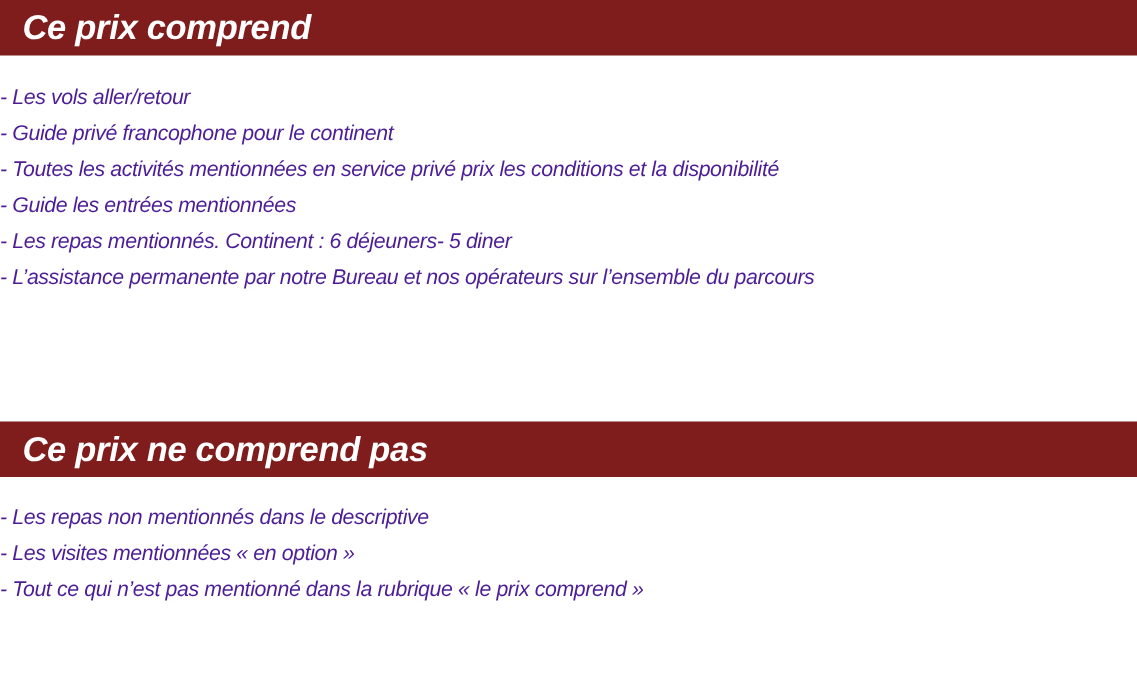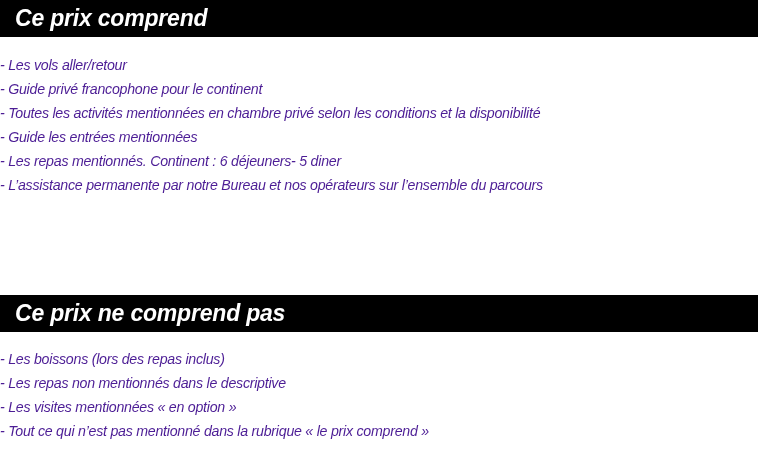--- a/index.html
+++ b/index.html
@@ -14,21 +14,21 @@
       position: relative;
       font-family: "Liberation Sans", "DejaVu Sans", sans-serif;
     }
     .section {
       position: absolute;
       left: 0;
       width: 758px;
     }
     .section-header {
       height: 37px;
-      background: #000000;
+      background: #7f1d1d;
       display: flex;
       align-items: center;
     }
     .section-title {
       margin: 0;
       padding-left: 15px;
       color: #ffffff;
       font-size: 23px;
       font-style: italic;
       font-weight: bold;
@@ -44,43 +44,42 @@
       color: #4c1d95;
       font-size: 14.2px;
       font-style: italic;
       line-height: 24px;
       height: 24px;
       white-space: nowrap;
       letter-spacing: -0.25px;
     }
     #included { top: 0; }
     #included .item-list { margin-top: 16px; }
-    #excluded { top: 295px; }
+    #excluded { top: 281px; }
     #excluded .item-list { margin-top: 15px; }
   </style>
 </head>
 <body>
 
 <section class="section" id="included">
   <div class="section-header">
     <h2 class="section-title">Ce prix comprend</h2>
   </div>
   <ul class="item-list">
     <li class="item">- Les vols aller/retour</li>
     <li class="item">- Guide privé francophone pour le continent</li>
-    <li class="item">- Toutes les activités mentionnées en chambre privé selon les conditions et la disponibilité</li>
+    <li class="item">- Toutes les activités mentionnées en service privé prix les conditions et la disponibilité</li>
     <li class="item">- Guide les entrées mentionnées</li>
     <li class="item">- Les repas mentionnés. Continent : 6 déjeuners- 5 diner</li>
     <li class="item">- L’assistance permanente par notre Bureau et nos opérateurs sur l’ensemble du parcours</li>
   </ul>
 </section>
 
 <section class="section" id="excluded">
   <div class="section-header">
     <h2 class="section-title">Ce prix ne comprend pas</h2>
   </div>
   <ul class="item-list">
-    <li class="item">- Les boissons (lors des repas inclus)</li>
     <li class="item">- Les repas non mentionnés dans le descriptive</li>
     <li class="item">- Les visites mentionnées « en option »</li>
     <li class="item">- Tout ce qui n’est pas mentionné dans la rubrique « le prix comprend »</li>
   </ul>
 </section>
 
 </body></html>

